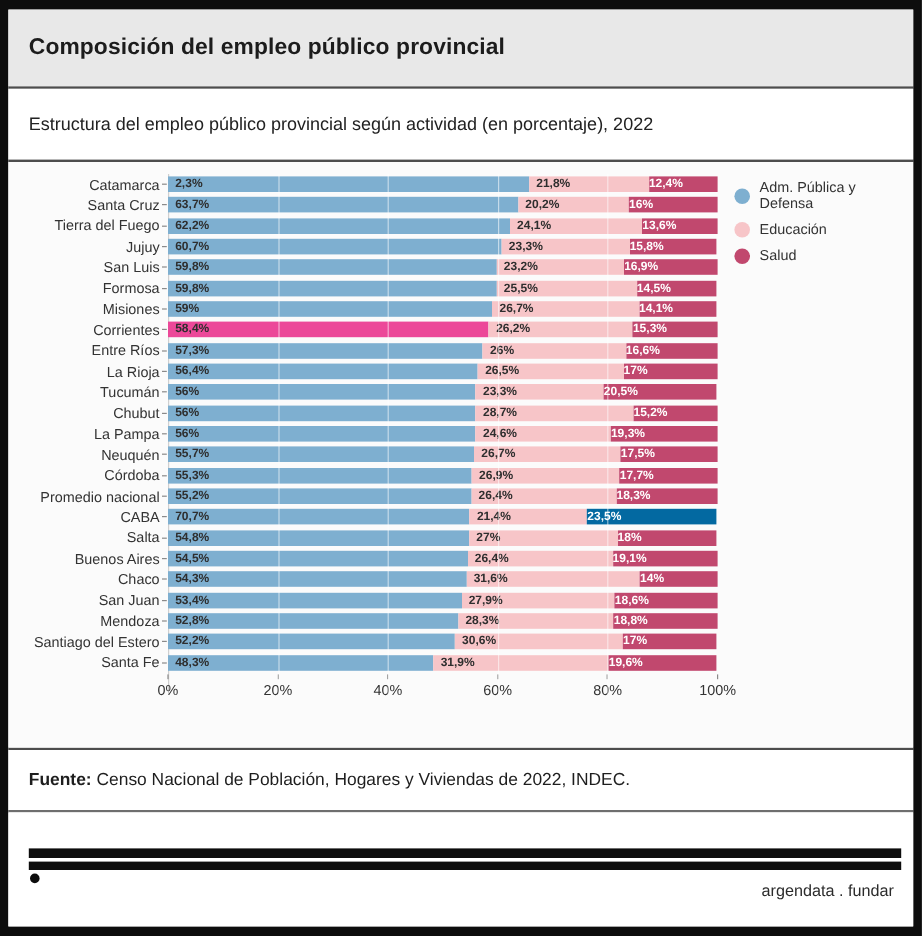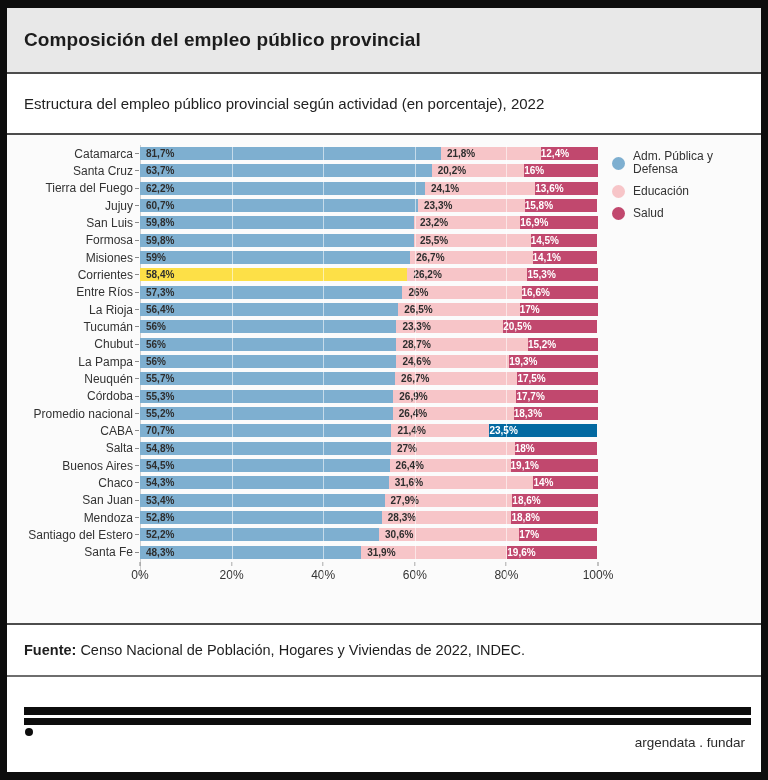--- a/index.html
+++ b/index.html
@@ -71,21 +71,21 @@
             <div class="gridline" style="left: 60%;"></div>
             <div class="gridline" style="left: 80%;"></div>
           </div>
       <div class="row">
             <div class="row-label">Catamarca</div>
             <div class="tick-dash">
               <i></i>
             </div>
             <div class="plot">
               <div class="seg s0" style="width: 65.7%; background: rgb(126, 175, 208);">
-                <span class="val">81,7%</span>
+                <span class="val">2,3%</span>
               </div>
               <div class="seg s1" style="width: 21.8%; background: rgb(247, 197, 200);">
                 <span class="val">21,8%</span>
               </div>
               <div class="seg s2" style="width: 12.4%; background: rgb(193, 72, 110);">
                 <span class="val">12,4%</span>
               </div>
             </div>
           </div>
           <div class="row">
@@ -189,21 +189,21 @@
                 <span class="val">14,1%</span>
               </div>
             </div>
           </div>
           <div class="row">
             <div class="row-label">Corrientes</div>
             <div class="tick-dash">
               <i></i>
             </div>
             <div class="plot">
-              <div class="seg s0" style="width: 58.4%; background: #fde047;">
+              <div class="seg s0" style="width: 58.4%; background: #ec4899;">
                 <span class="val">58,4%</span>
               </div>
               <div class="seg s1" style="width: 26.2%; background: rgb(247, 197, 200);">
                 <span class="val">26,2%</span>
               </div>
               <div class="seg s2" style="width: 15.3%; background: rgb(193, 72, 110);">
                 <span class="val">15,3%</span>
               </div>
             </div>
           </div>

